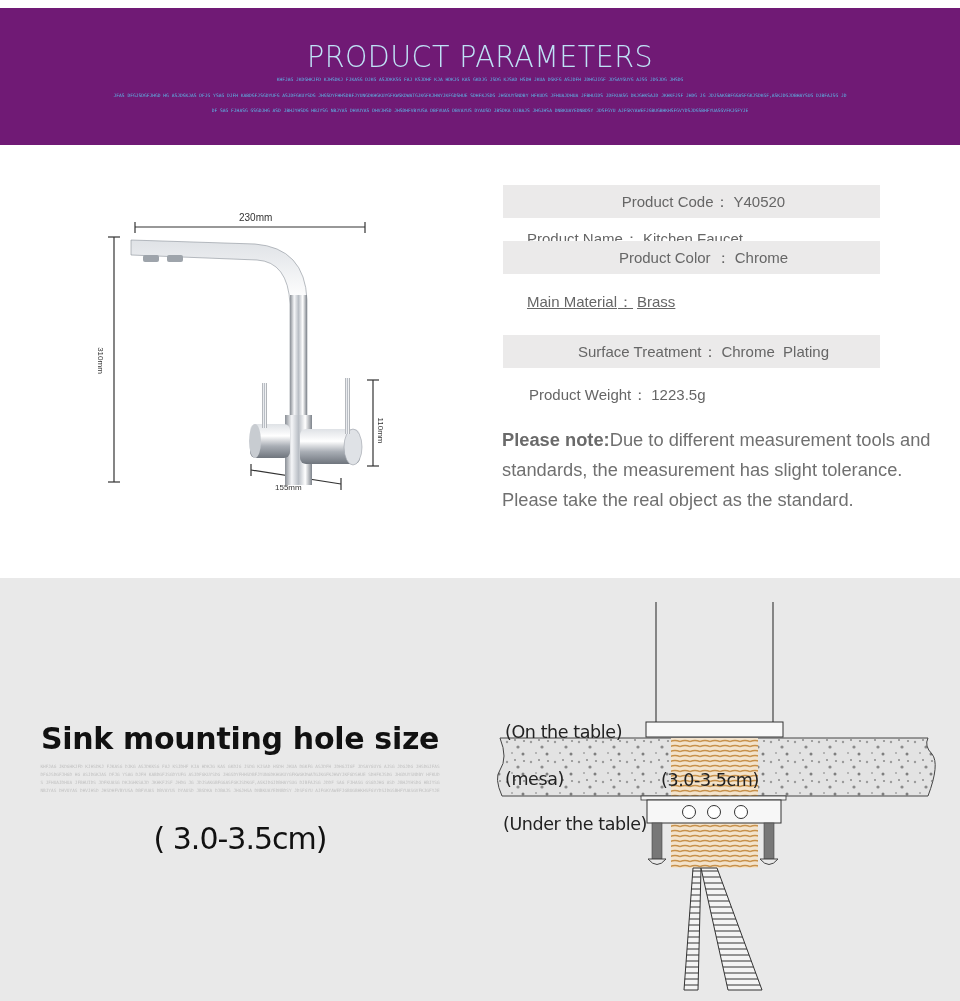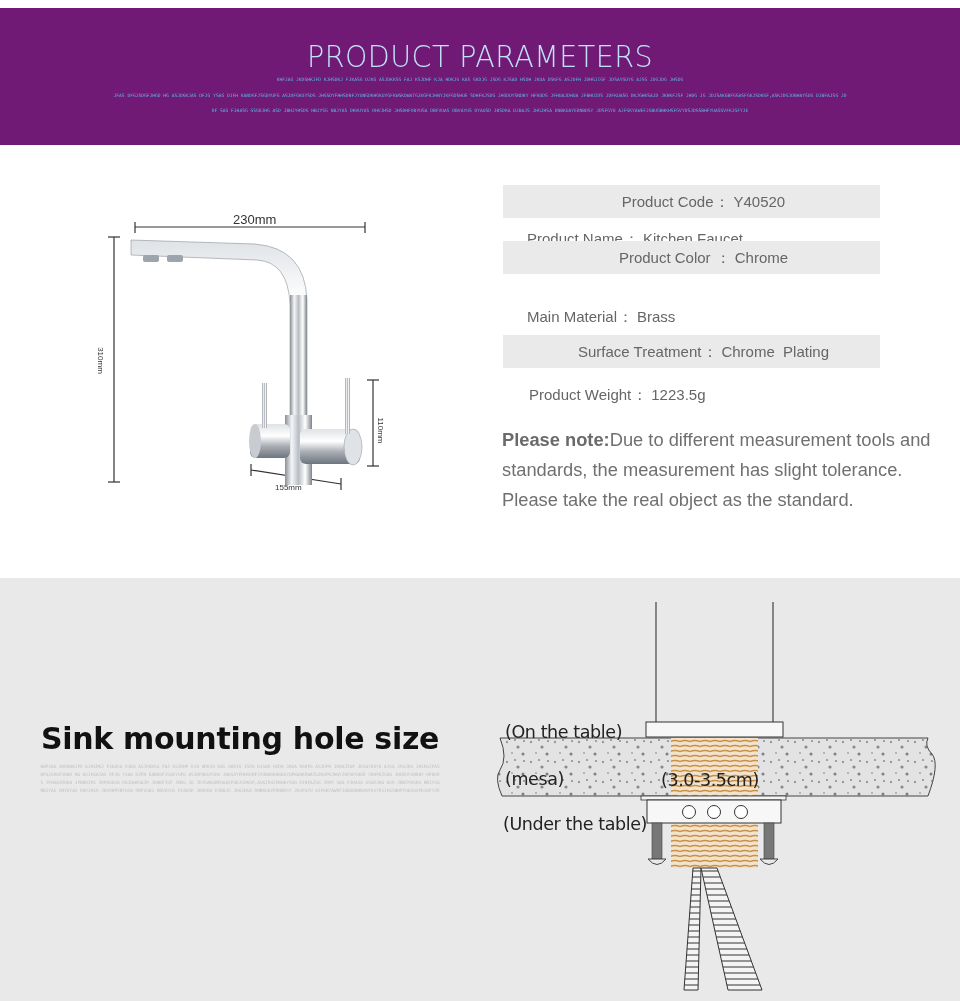--- a/index.html
+++ b/index.html
@@ -32,21 +32,21 @@
     .param-table { position: absolute; left: 503px; top: 185px; width: 377px; }
     .param-row {
       position: absolute; left: 0; width: 377px; height: 33px;
       font-size: 15px; color: #666666; line-height: 33px; padding-left: 24px; white-space: nowrap;
     }
     .param-row.shaded { background: #ebeaea; text-align: center; }
     .param-row .sep { margin: 0 4px 0 1px; }
     .r0 { top: 0px; }
     .r1 { top: 37px; }
     .r2 { top: 56px; }
-    .r3 { top: 115px; }
+    .r3 { top: 100px; text-decoration: underline; }
     .r4 { top: 150px; }
     .r5 { top: 193px; padding-left: 26px; }
 
     .note {
       position: absolute; left: 502px; top: 425px; width: 460px;
       font-size: 18.3px; line-height: 30px; color: #707070;
     }
     .note-bold { font-weight: bold; color: #6a6a6a; text-align: right; }
 
     
@@ -130,21 +130,21 @@
     <rect x="190" y="215" width="27" height="70" fill="url(#chromeV)"></rect>
 
     <rect x="155" y="224" width="40" height="34" rx="6" fill="url(#chromeH)"></rect>
     <ellipse cx="160" cy="241" rx="6" ry="17" fill="#c8ccd1"></ellipse>
     <rect x="167" y="183" width="5" height="45" fill="url(#chromeV)"></rect>
 
     <rect x="205" y="229" width="60" height="35" rx="6" fill="url(#chromeH)"></rect>
     <ellipse cx="258" cy="247" rx="9" ry="18" fill="#dfe2e6" stroke="#9aa0a7" stroke-width="0.6"></ellipse>
     <rect x="250" y="178" width="5" height="56" fill="url(#chromeV)"></rect>
   </svg>
-  <div style="position:absolute;left:138px;top:12px;font-size:13px;color:#333;">230mm</div>
+  <div style="position:absolute;left:144px;top:12px;font-size:10px;color:#333;">230mm</div>
   <div style="position:absolute;left:-8px;top:156px;font-size:8px;color:#333;transform:rotate(90deg);">310mm</div>
   <div style="position:absolute;left:272px;top:226px;font-size:8px;color:#333;transform:rotate(90deg);">110mm</div>
   <div style="position:absolute;left:180px;top:283px;font-size:8px;color:#333;">155mm</div>
 </div>
 
 <div class="param-table">
   <div class="param-row shaded r0">
     <span>Product Code</span><span class="sep">：</span><span>Y40520</span>
   </div>
   <div class="param-row r1">
@@ -164,20 +164,21 @@
   </div>
 </div>
 
 <div class="note">
   <span class="note-bold">Please note:</span><span>Due to different measurement tools and standards, the measurement has slight tolerance. Please take the real object as the standard.</span>
 </div>
 
 <div class="mount-section">
   <div class="mount-title">Sink mounting hole size</div>
   <div class="mount-filler">KHFJAG JKDGHKJFD KJHSDKJ FJKASG DJKG ASJDKKSG FAJ KSJDHF KJA HDKJG KAS GKDJG JSDG KJSAD HSDH JKUA DGKFG ASJDFH JDHGJIGF JDSAYGUYG AJSG JDGJDG JHSDGJFAS DFGJSDGFJHGD HG ASJDGKJAS DFJG YSAG DJFH KABDGFJSGDYUFG ASJDFGKUYSDG JHGSDYFHHSDBFJYUNGDKHGKUYGFKWGKDWATGJKGFKJHWYJKFGDSHUE SDHFKJSDG JHGDUYSNDBY HFKUDS JFHUAJDHUA JFBHUIDS JDFKUASG DKJGHKSAJD JKHKFJSF JHDG JG JDJSAKGBFGGASFGKJSDKGF,ASKJDGJDBHAYSUG DJBFAJSG JDDF SAG FJHASG GSGDJHG ASD JBHJYHSDG HBJYSG NBJYAS DHVUYAS DHVJHSD JHSDHFVBYUSA DBFVUAS DBVAYUS DYAUSD JBSDKA DJBAJS JHGJHSA DNBKUAYEDNBDSY JDSFGYU AJFGKYAWEFJGBUGBHKHSFGVYDSJDGSBHFYUASGVFKJGFYJE</div>
+  <div class="mount-size">( 3.0-3.5cm)</div>
 
   <div class="diagram">
     <svg width="480" height="411" viewBox="0 0 480 411">
       <defs>
         <pattern id="thread" width="10" height="5" patternUnits="userSpaceOnUse">
           <rect width="10" height="5" fill="#f3e3cc"></rect>
           <path d="M0 3.5 Q5 1.5 10 3.5" stroke="#c8914a" stroke-width="1.6" fill="none"></path>
         </pattern>
         <pattern id="hose" width="20" height="6" patternUnits="userSpaceOnUse">
           <rect width="20" height="6" fill="#f4f4f4"></rect>

